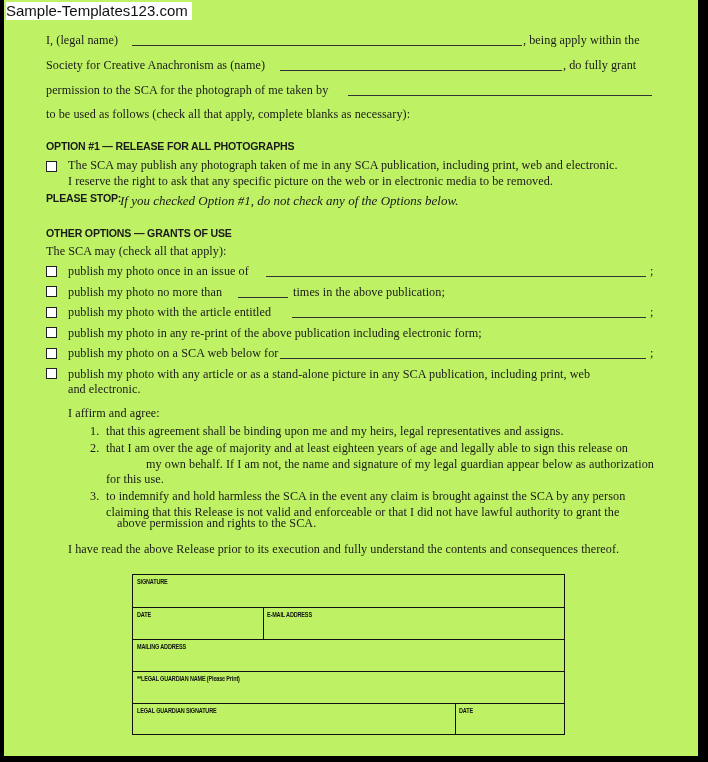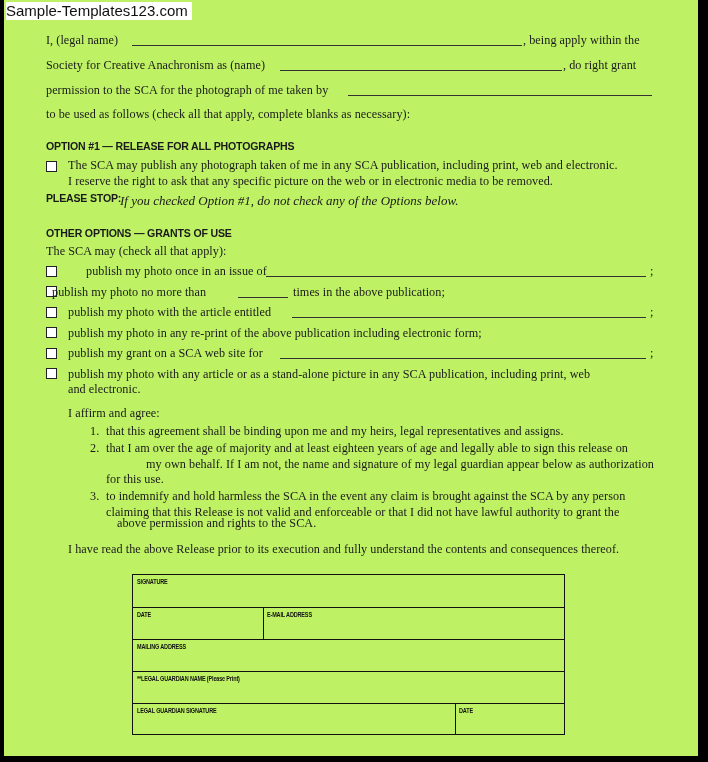--- a/index.html
+++ b/index.html
@@ -23,66 +23,66 @@
 <div class="watermark">Sample-Templates123.com</div>
 
 <div class="sheet">
 
   <span class="abs t" style="left:42px; top:33px;">I, (legal name)</span>
   <div class="rule" style="left:128px; width:390px; top:45px;"></div>
   <span class="abs t" style="left:519px; top:33px;">, being apply within the</span>
 
   <span class="abs t" style="left:42px; top:58px;">Society for Creative Anachronism as (name)</span>
   <div class="rule" style="left:276px; width:282px; top:70px;"></div>
-  <span class="abs t" style="left:559px; top:58px;">, do right grant</span>
+  <span class="abs t" style="left:559px; top:58px;">, do fully grant</span>
 
   <span class="abs t" style="left:42px; top:83px;">permission to the SCA for the photograph of me taken by</span>
   <div class="rule" style="left:344px; width:304px; top:95px;"></div>
 
   <span class="abs t" style="left:42px; top:107px;">to be used as follows (check all that apply, complete blanks as necessary):</span>
 
   <span class="abs head" style="left:42px; top:140px;">OPTION #1 — RELEASE FOR ALL PHOTOGRAPHS</span>
   <div class="cb" style="left:42px; top:161px;"></div>
   <span class="abs t" style="left:64px; top:158px;text-align:center;">The SCA may publish any photograph taken of me in any SCA publication, including print, web and electronic.</span>
   <span class="abs t" style="left:64px; top:174px;">I reserve the right to ask that any specific picture on the web or in electronic media to be removed.</span>
   <span class="abs head" style="left:42px; top:192px;">PLEASE STOP:</span>
   <span class="abs ital" style="left:116px; top:193px;">If you checked Option #1, do not check any of the Options below.</span>
 
   <span class="abs head" style="left:42px; top:227px;">OTHER OPTIONS — GRANTS OF USE</span>
   <span class="abs t" style="left:42px; top:244px;">The SCA may (check all that apply):</span>
 
   <div>
     <div class="cb" style="left:42px; top:266px;"></div>
-    <span class="abs t" style="left:82px; top:264px;">publish my photo once in an issue of</span>
+    <span class="abs t" style="left:64px; top:264px;">publish my photo once in an issue of</span>
     <div class="rule" style="left:262px; width:380px; top:276px;"></div>
     <span class="abs t" style="left:646px; top:264px;">;</span>
   </div>
 
   <div>
     <div class="cb" style="left:42px; top:286px;"></div>
-    <span class="abs t" style="left:48px; top:285px;">publish my photo no more than</span>
+    <span class="abs t" style="left:64px; top:285px;">publish my photo no more than</span>
     <div class="rule" style="left:234px; width:50px; top:297px;"></div>
     <span class="abs t" style="left:289px; top:285px;">times in the above publication;</span>
   </div>
 
   <div>
     <div class="cb" style="left:42px; top:307px;"></div>
     <span class="abs t" style="left:64px; top:305px;">publish my photo with the article entitled</span>
     <div class="rule" style="left:288px; width:354px; top:317px;"></div>
     <span class="abs t" style="left:646px; top:305px;">;</span>
   </div>
 
   <div>
     <div class="cb" style="left:42px; top:327px;"></div>
     <span class="abs t" style="left:64px; top:326px;">publish my photo in any re-print of the above publication including electronic form;</span>
   </div>
 
   <div>
     <div class="cb" style="left:42px; top:348px;"></div>
-    <span class="abs t" style="left:64px; top:346px;">publish my grant on a SCA web site for</span>
+    <span class="abs t" style="left:64px; top:346px;">publish my photo on a SCA web below for</span>
     <div class="rule" style="left:276px; width:366px; top:358px;"></div>
     <span class="abs t" style="left:646px; top:346px;">;</span>
   </div>
 
   <div>
     <div class="cb" style="left:42px; top:368px;"></div>
     <span class="abs t" style="left:64px; top:367px;">publish my photo with any article or as a stand-alone picture in any SCA publication, including print, web</span>
     <span class="abs t" style="left:64px; top:382px;">and electronic.</span>
   </div>
 

